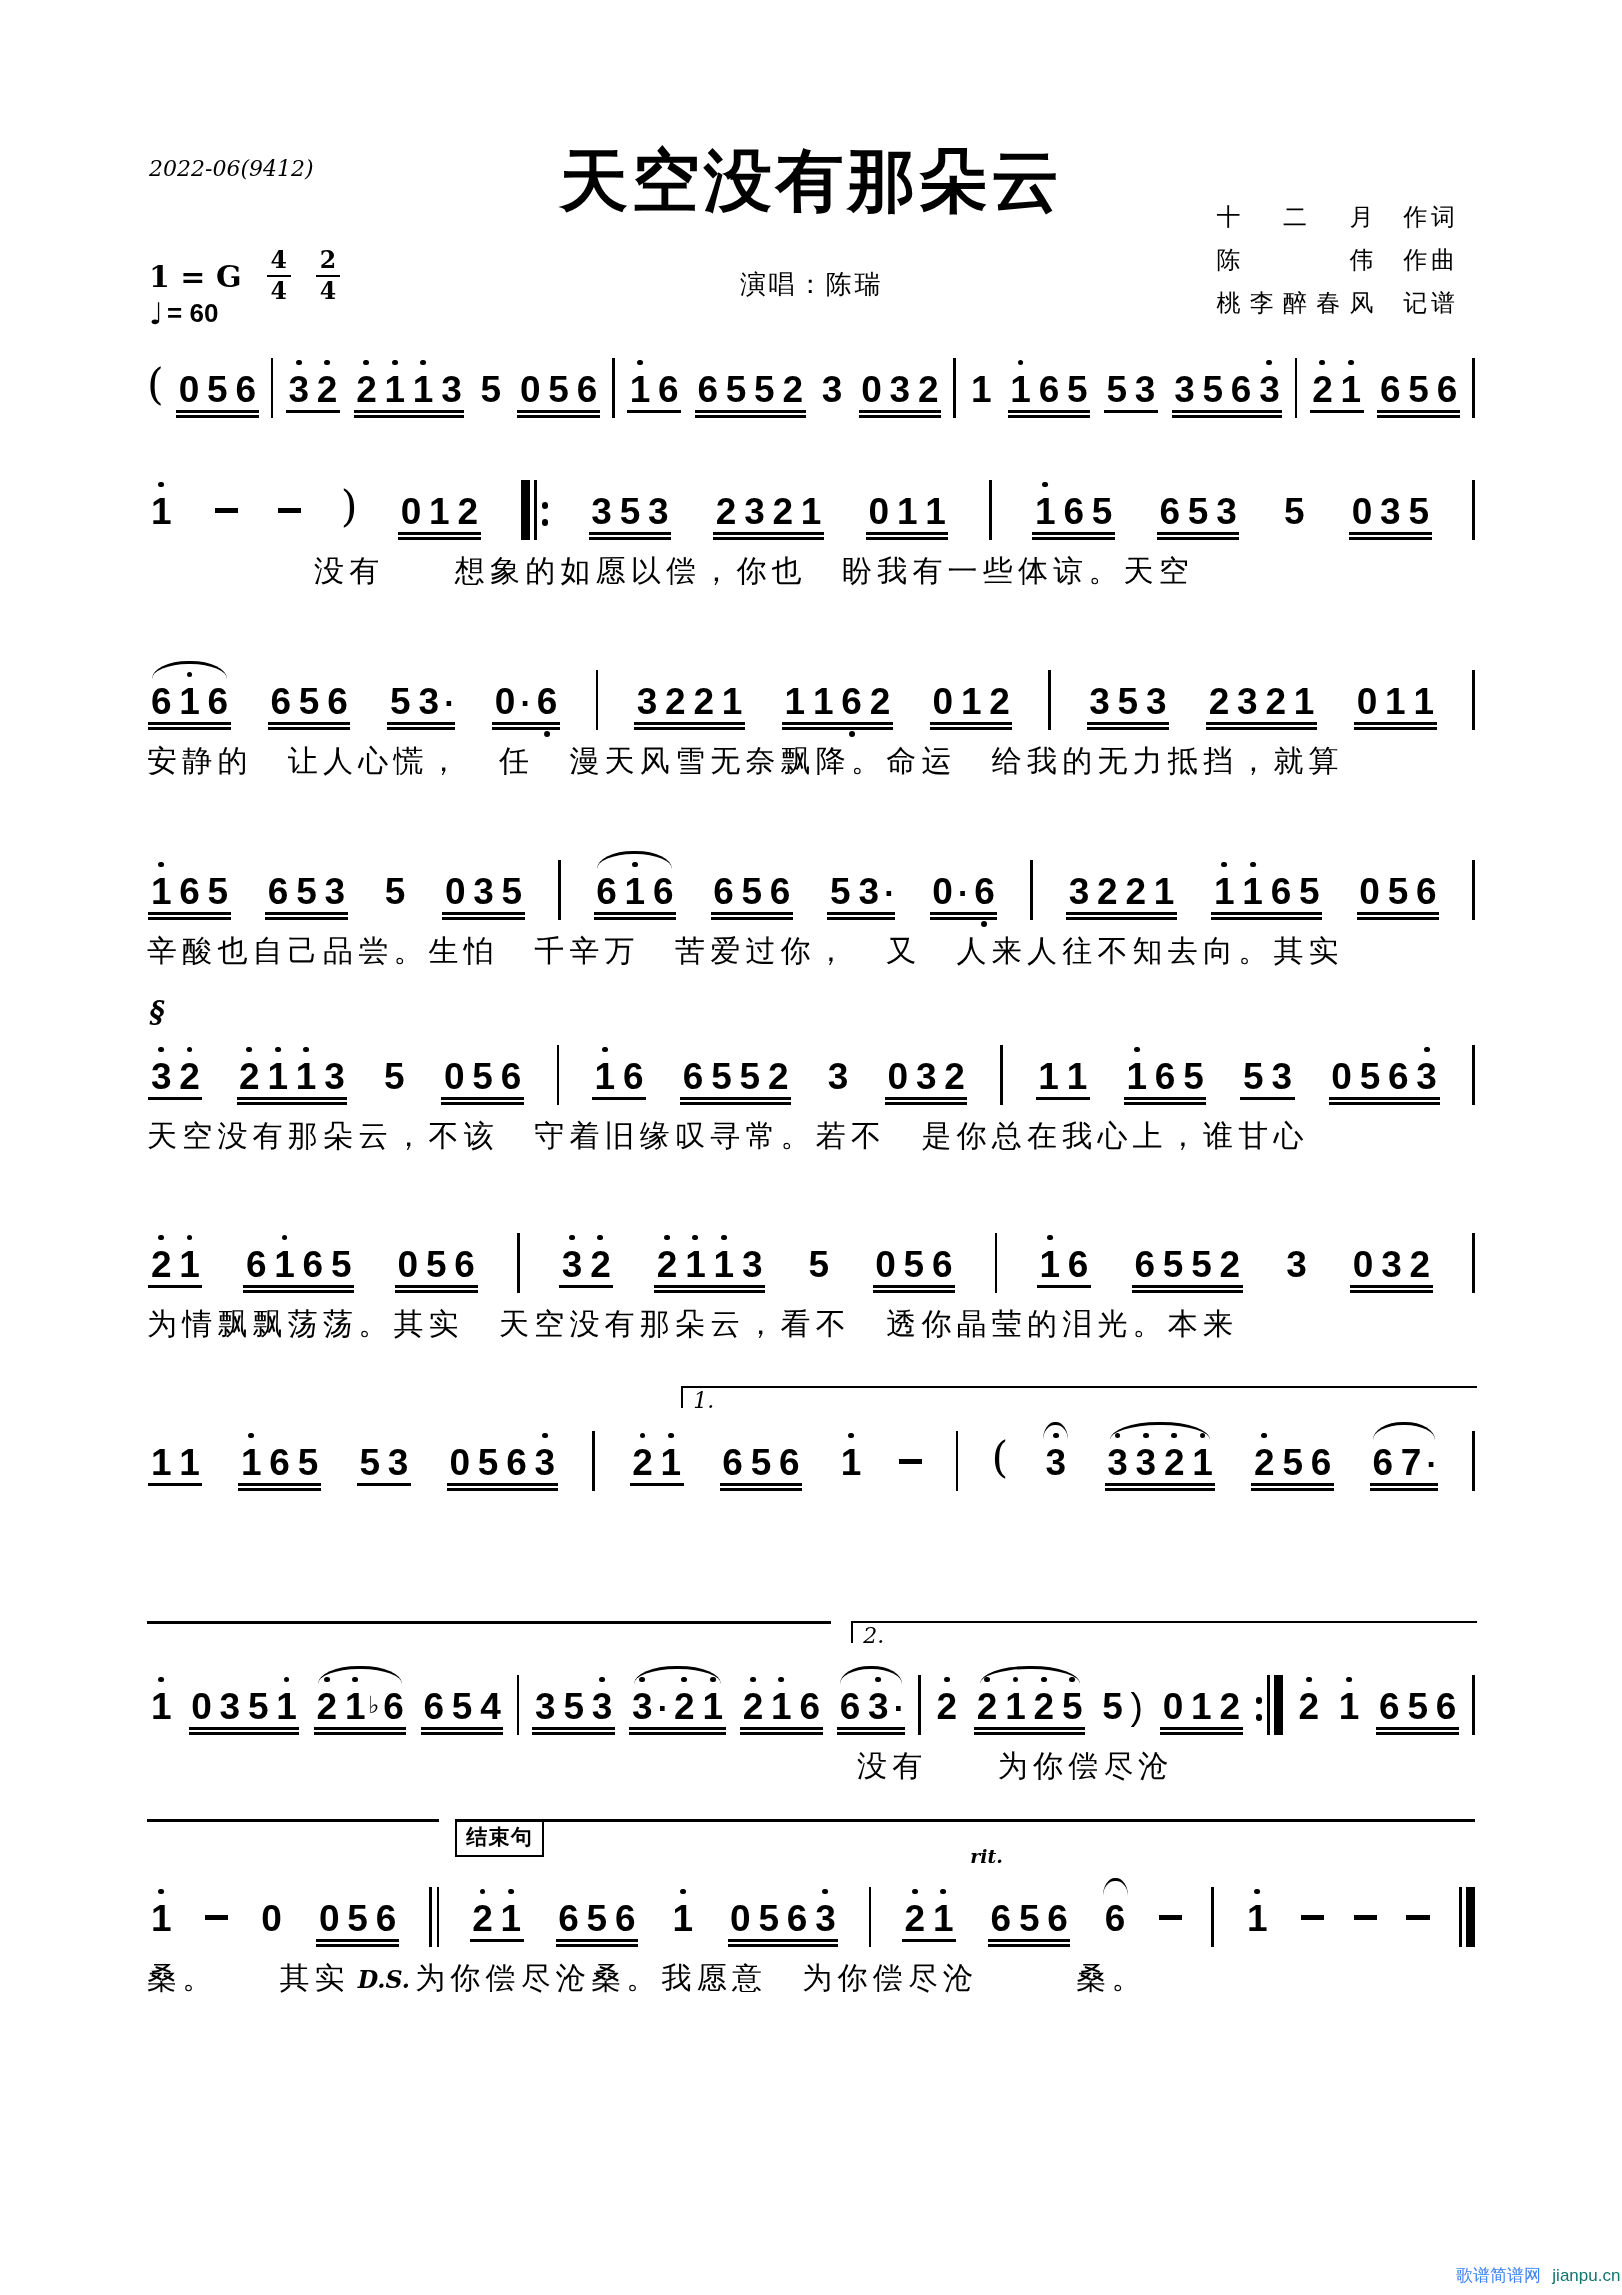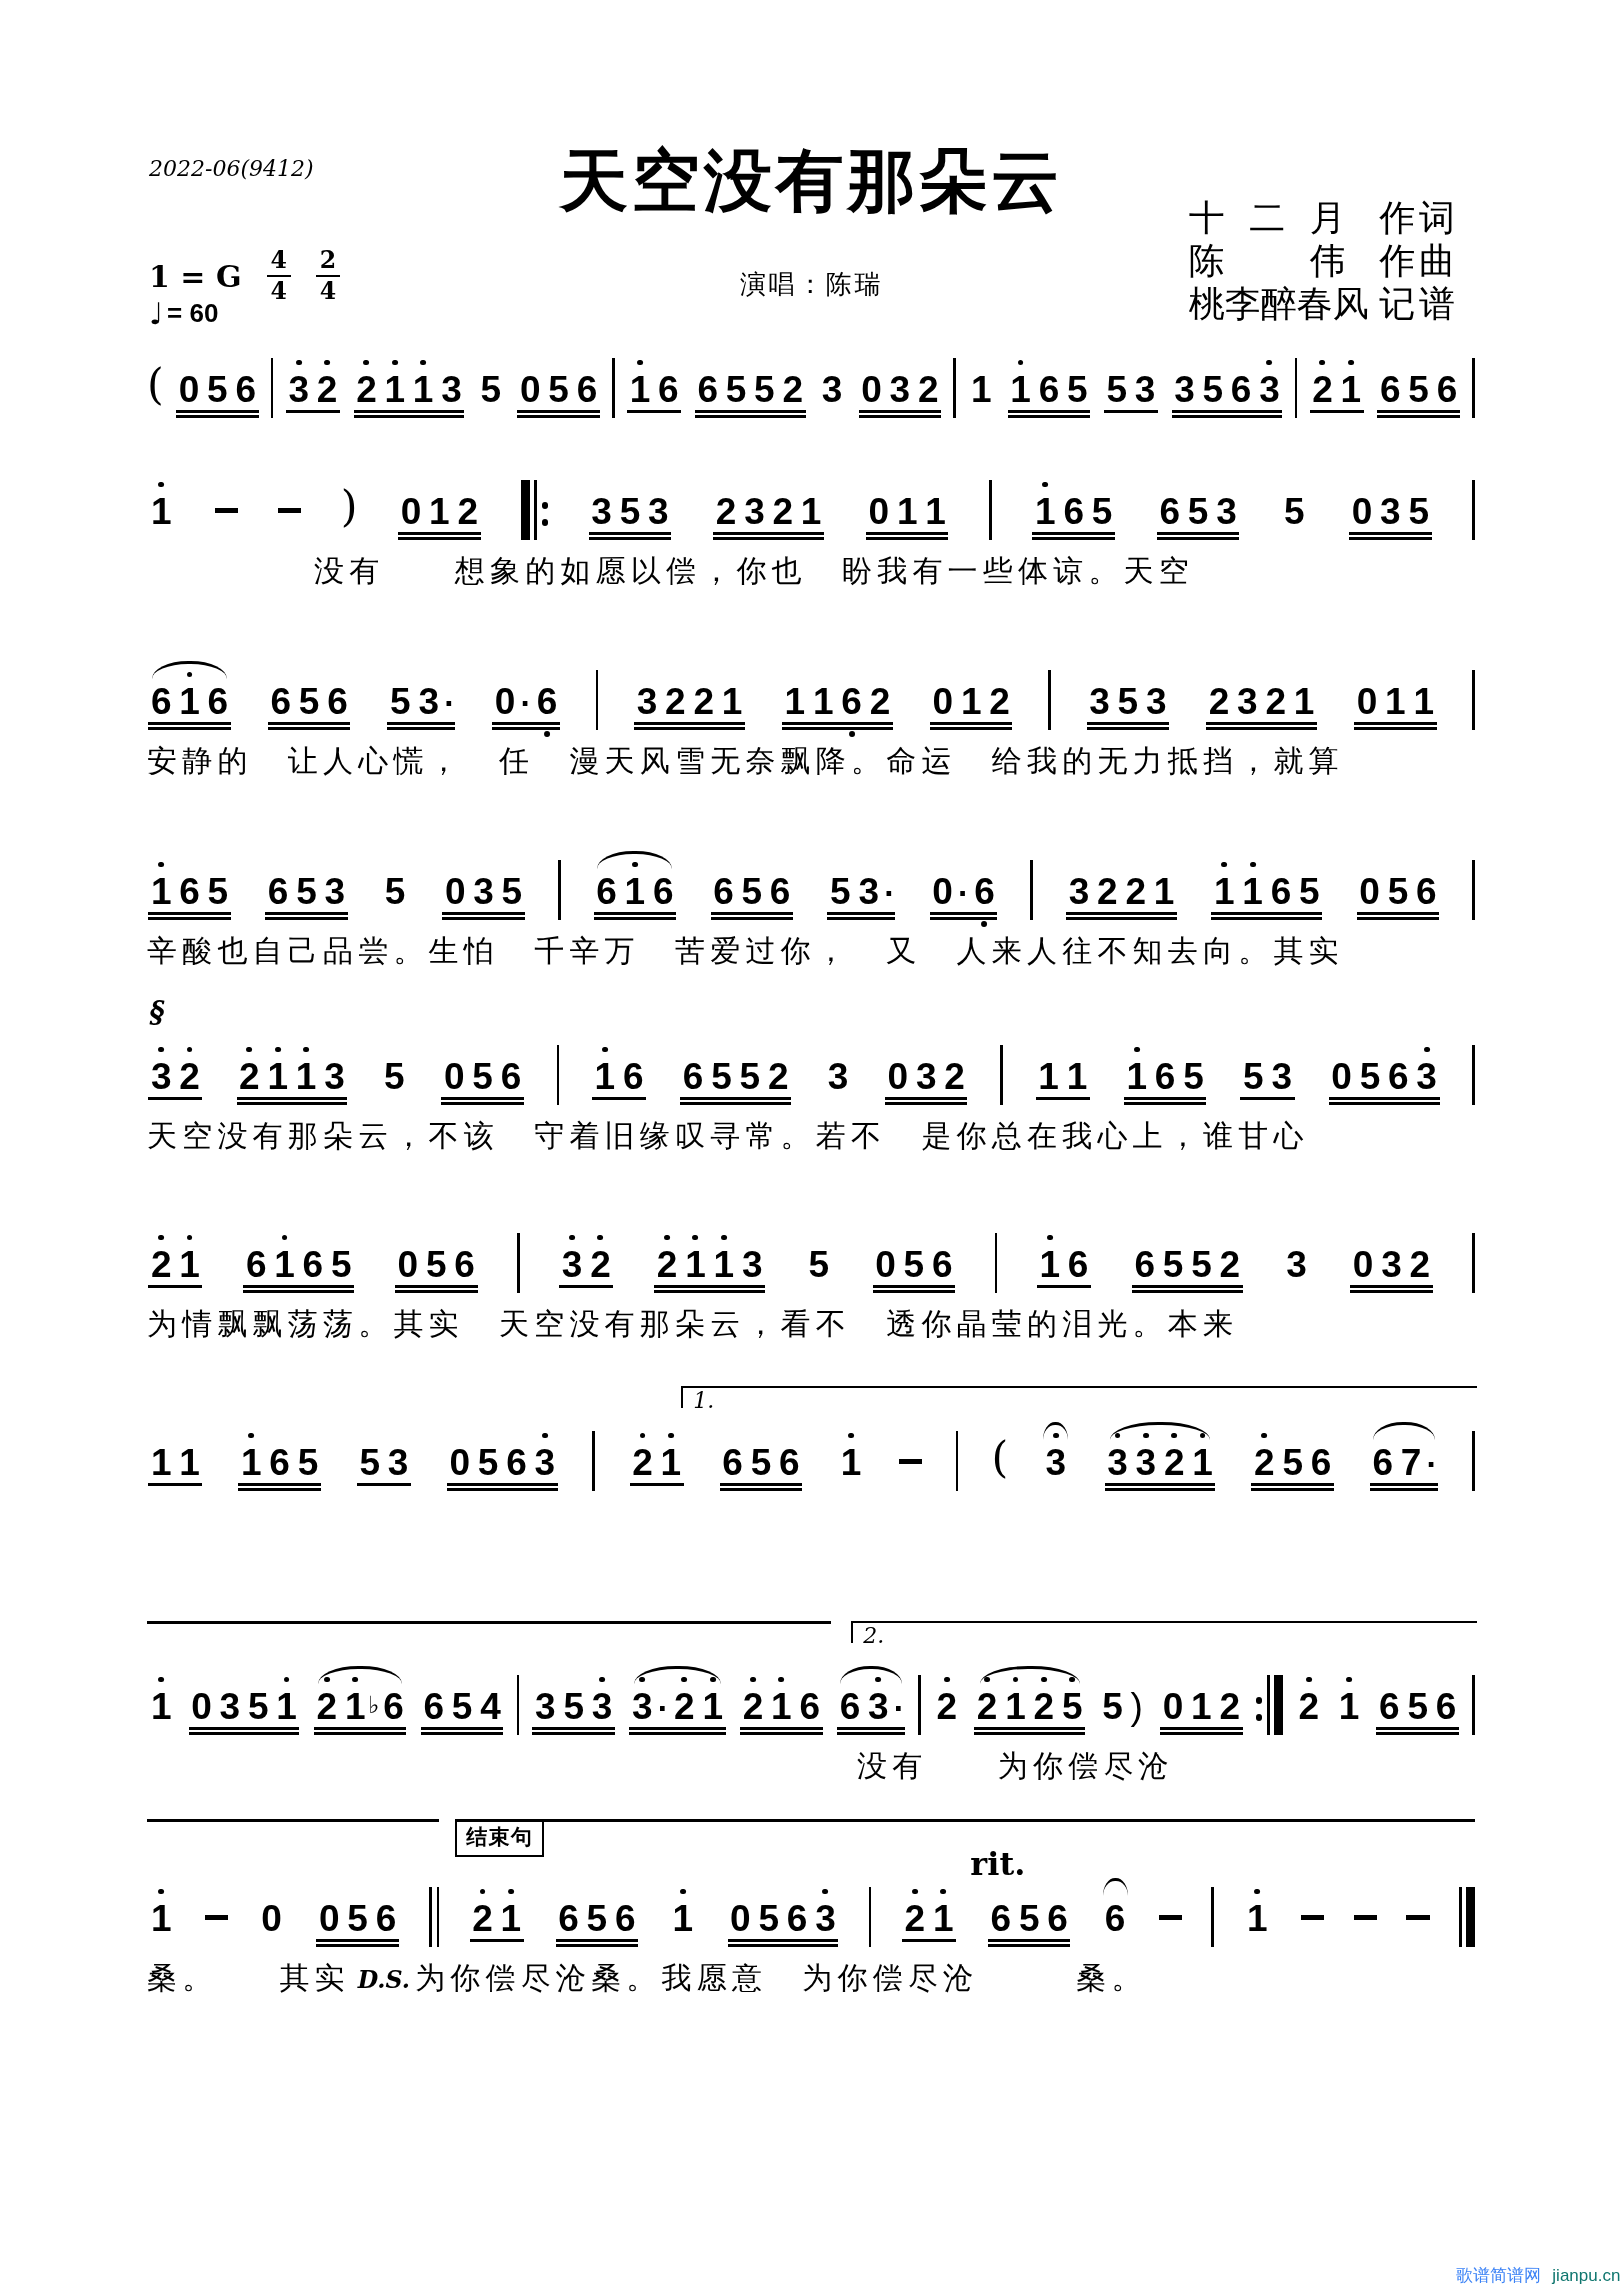--- a/index.html
+++ b/index.html
@@ -7,21 +7,21 @@
         font-family:"Liberation Sans",sans-serif;color:#000;}
 
   
   .archive{position:absolute;left:149px;top:156px;font-family:"DejaVu Serif",serif;
            font-style:italic;font-size:22px;}
   .title{position:absolute;left:0;top:136px;width:100%;text-align:center;
          font-family:"DejaVu Serif",serif;font-weight:bold;font-size:68px;letter-spacing:3.9px;}
   .singer{position:absolute;left:0;top:267px;width:100%;text-align:center;
           font-family:"DejaVu Serif",serif;font-size:26px;letter-spacing:2.6px;}
   .credits{position:absolute;right:164px;top:196px;font-family:"DejaVu Serif",serif;
-           font-size:36px;line-height:43px;text-align:left;}
+           font-size:24px;line-height:43px;text-align:left;}
   .credit-row{white-space:nowrap;}
   .credit-name{display:inline-block;width:157px;text-align:justify;text-align-last:justify;}
   .credit-role{display:inline-block;margin-left:22px;letter-spacing:3.9px;}
 
   .keyblock{position:absolute;left:149px;top:249px;font-family:"DejaVu Serif",serif;
             font-weight:bold;font-size:30px;display:flex;align-items:center;gap:25px;}
   .frac{display:inline-flex;flex-direction:column;align-items:center;font-size:23.6px;line-height:1;}
   .frac .num{border-bottom:2.6px solid #000;padding:0 3.9px 2.6px;}
   .frac .den{padding-top:2.6px;}
   .tempo{position:absolute;left:149px;top:296px;font-size:26px;font-weight:bold;
@@ -79,21 +79,21 @@
           font-style:italic;font-size:22px;}
   .tl-a{position:absolute;left:0;width:51.5%;top:-46px;height:2.6px;background:#000;}
   .volta2{position:absolute;left:53%;width:47%;top:-46px;height:19.6px;
           border-top:2.6px solid #000;border-left:2.6px solid #000;}
   .tl-b{position:absolute;left:0;width:22%;top:-60px;height:2.6px;background:#000;}
   .tl-c{position:absolute;left:23.2%;width:76.8%;top:-60px;height:2.6px;background:#000;}
   .ending-box{position:absolute;left:23.2%;top:-59px;border:2px solid #000;
           font-size:21px;padding:1.3px 9.2px 3.9px;letter-spacing:1.3px;background:#fff;
           font-family:"Liberation Sans",sans-serif;font-weight:bold;}
   .rit{position:absolute;left:62%;top:-34px;font-family:"DejaVu Serif",serif;
-          font-weight:bold;font-size:32px;}
+          font-style:italic;font-weight:bold;font-size:19px;}
 
   .watermark{position:absolute;right:2.6px;bottom:7.9px;font-size:17px;
           font-family:"Liberation Sans",sans-serif;white-space:nowrap;}
   .wm-site{color:#3b82f6;}
   .wm-link{color:#0f766e;margin-left:6.5px;}
 </style>
 </head>
 <body>
 
 <div class="page">

